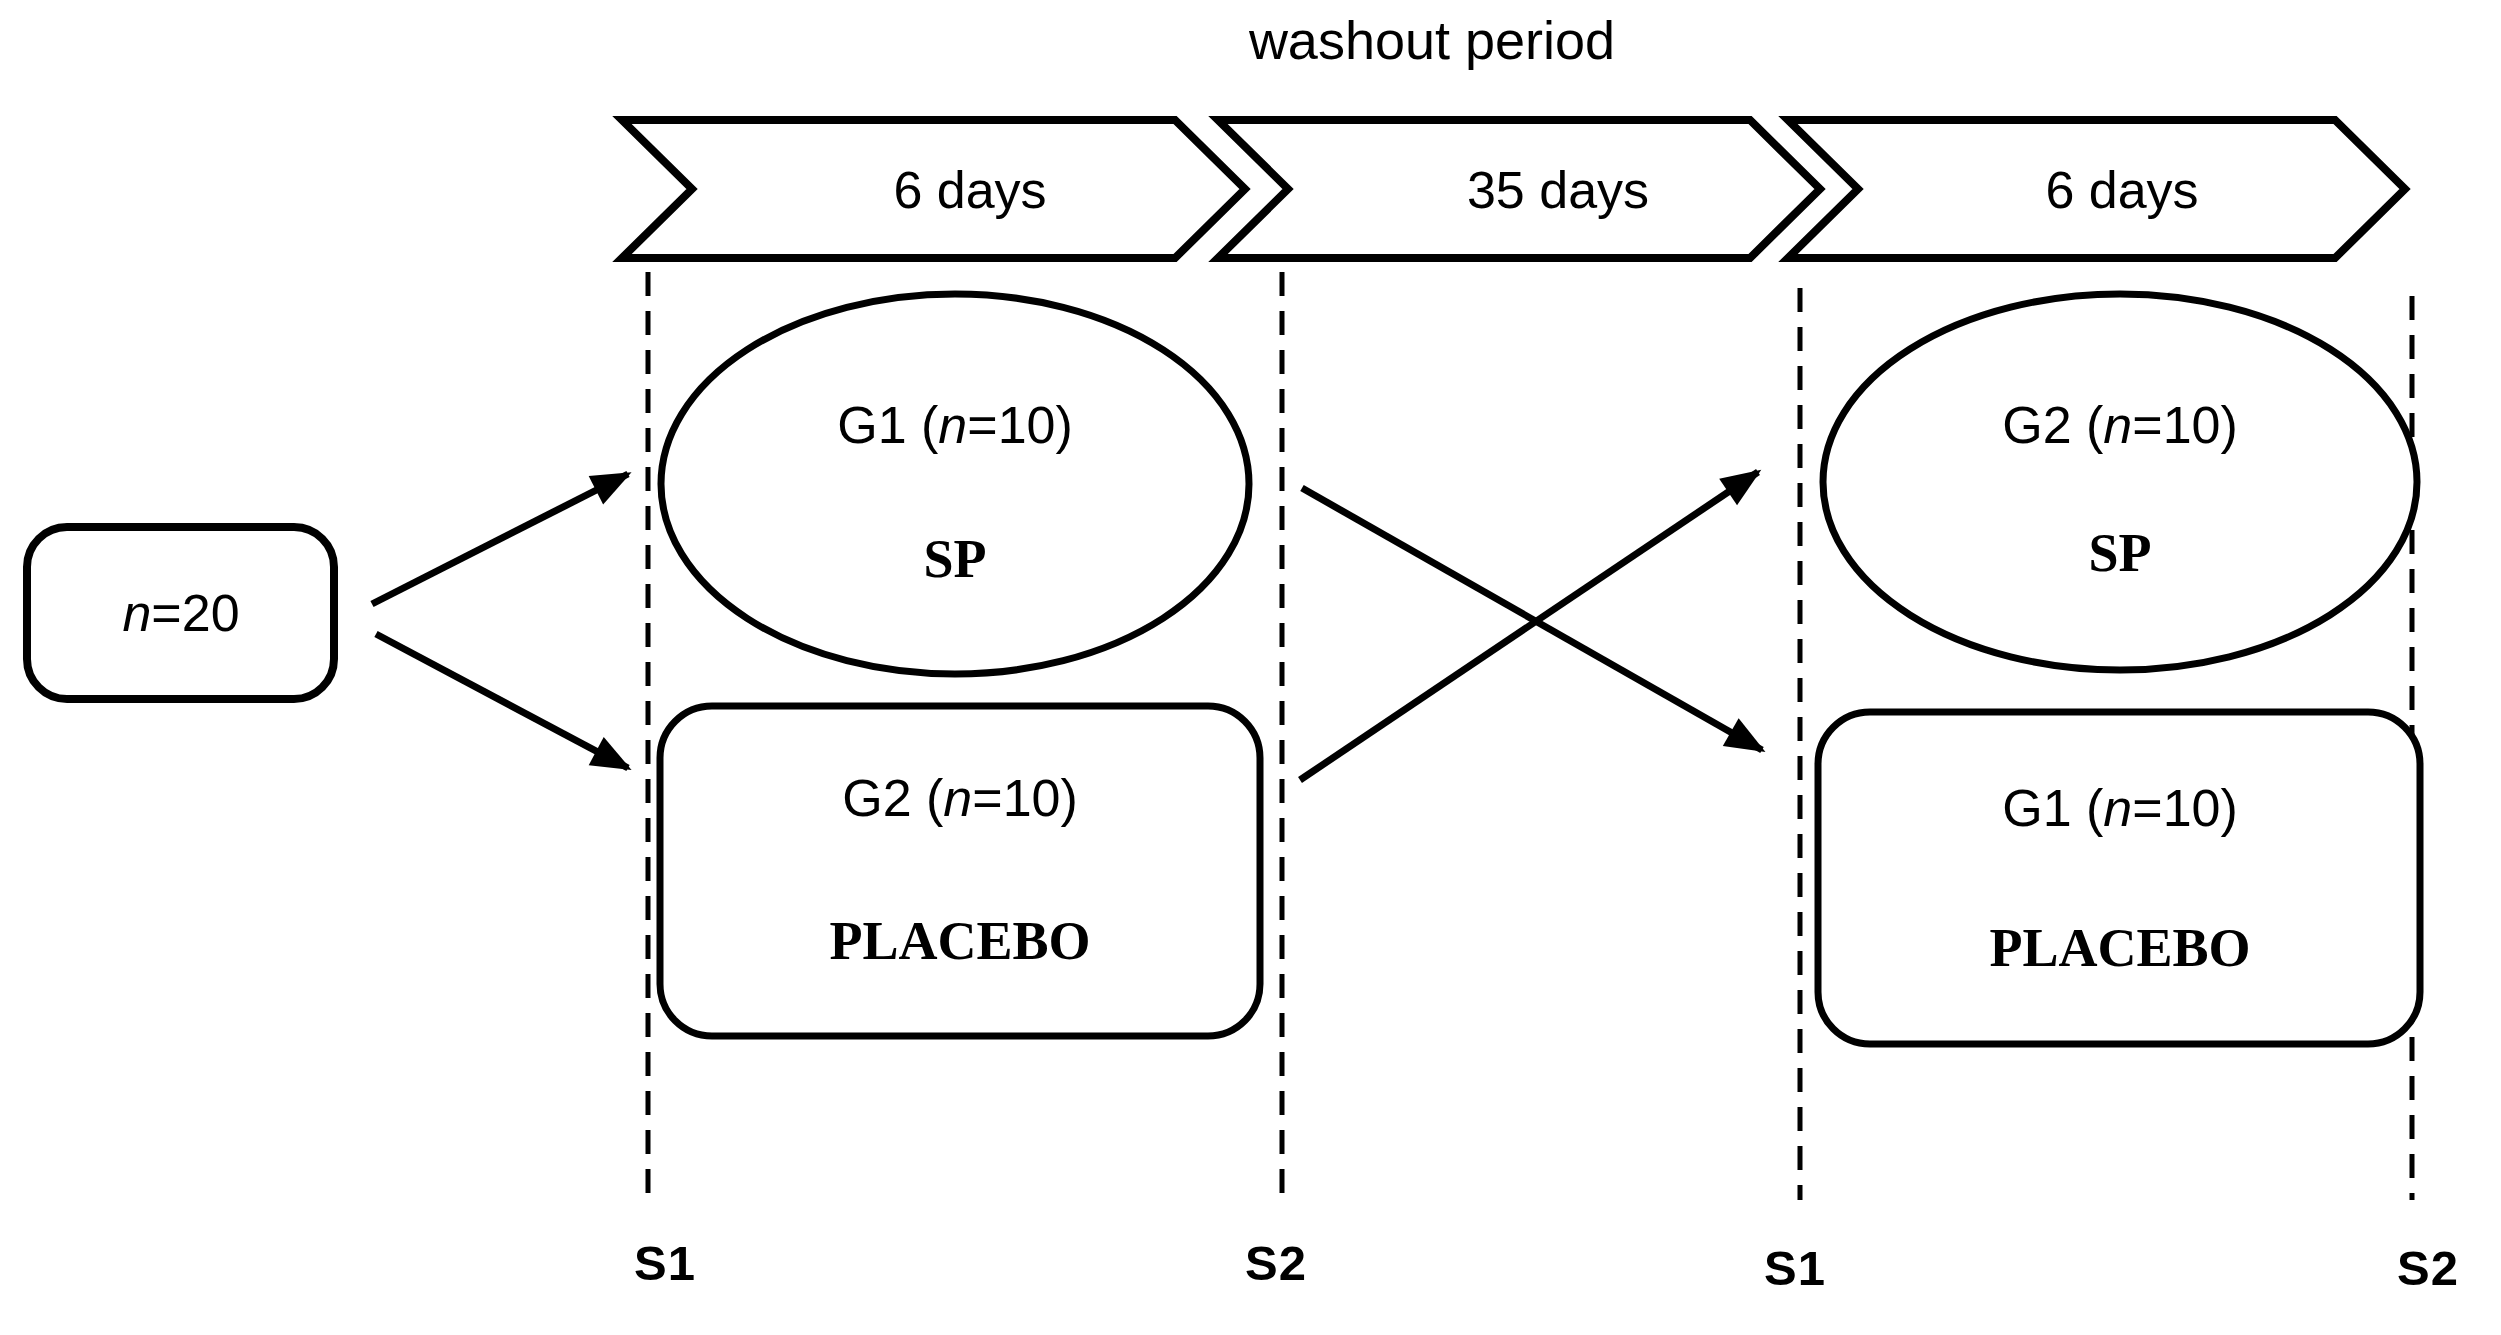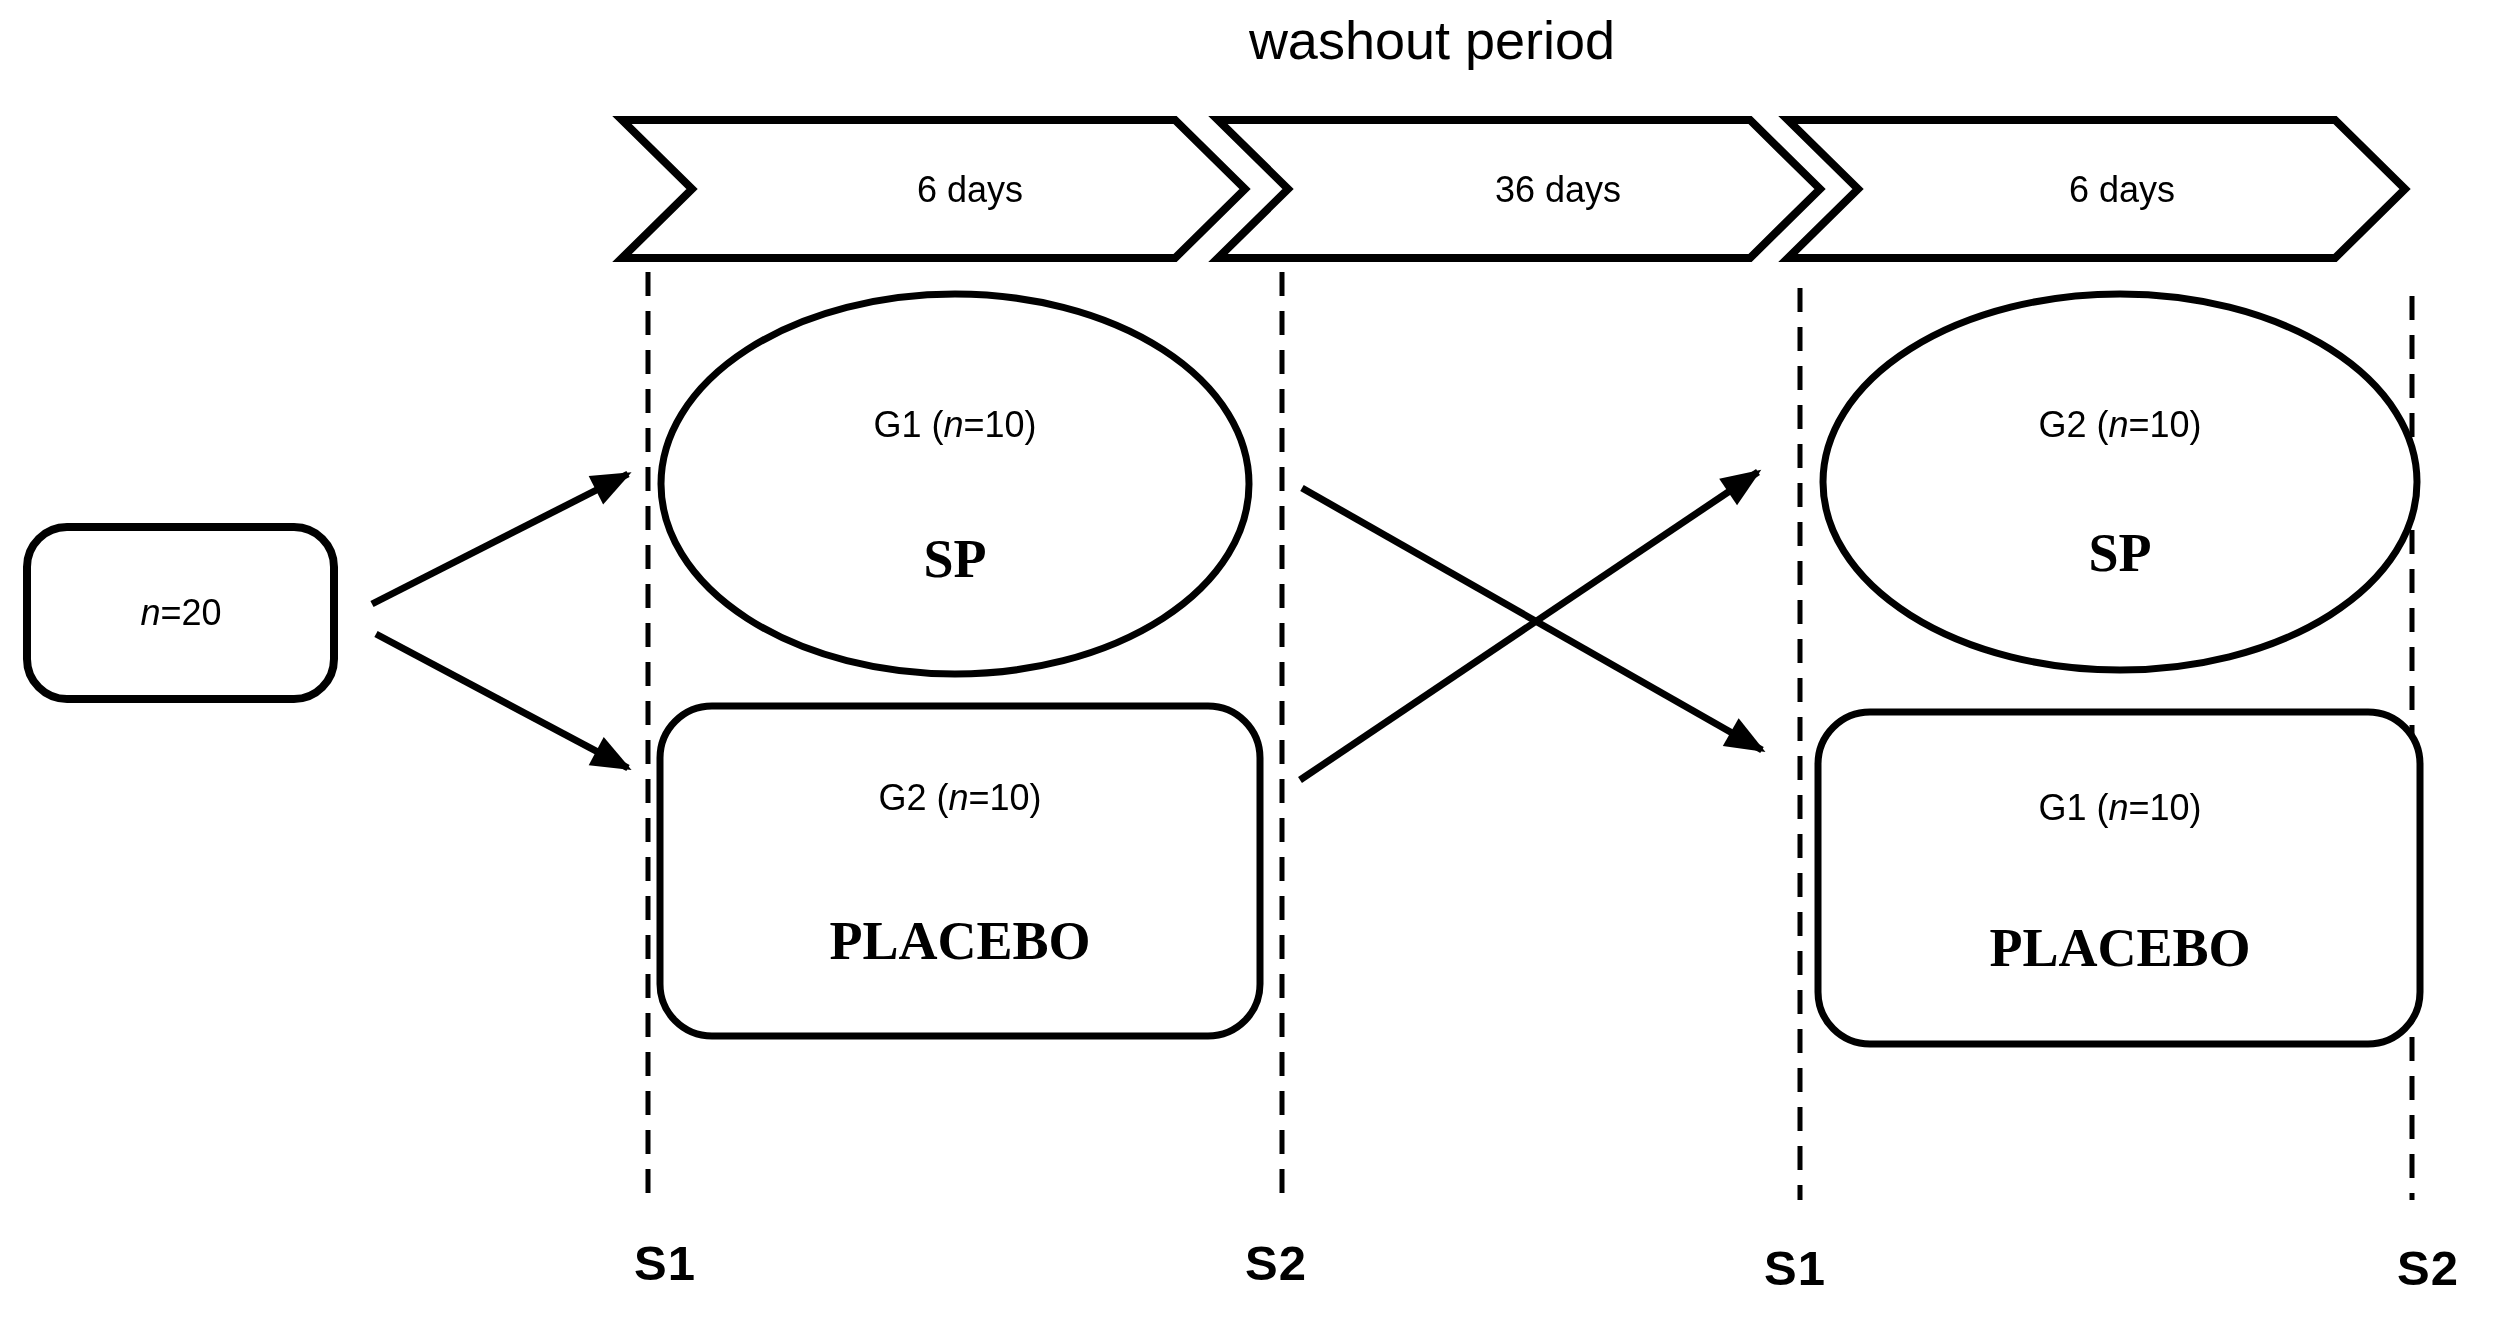--- a/index.html
+++ b/index.html
@@ -12,21 +12,21 @@
     overflow:hidden;
   }
   .diagram-svg{position:absolute;left:0;top:0;}
   .t{
     position:absolute;
     transform:translate(-50%,-50%);
     white-space:nowrap;
     color:#000;
     line-height:1;
   }
-  .f52{font-size:36px;}
+  .f52{font-size:52px;}
   .f54{font-size:54px;}
   .bold{font-weight:bold;font-family:Liberation Serif, serif;}
   .smarker{font-size:49px;font-weight:bold;letter-spacing:1px;}
   .ipart{font-style:italic;}
 </style>
 </head>
 <body>
 
 <div class="canvas">
 
@@ -57,21 +57,21 @@
     <line x1="372" y1="604" x2="628" y2="474" stroke="#000" stroke-width="7" marker-end="url(#arrowhead)"></line>
     <line x1="376" y1="634" x2="628" y2="768" stroke="#000" stroke-width="7" marker-end="url(#arrowhead)"></line>
 
     <line x1="1302" y1="488" x2="1762" y2="750" stroke="#000" stroke-width="7" marker-end="url(#arrowhead)"></line>
     <line x1="1300" y1="780" x2="1758" y2="472" stroke="#000" stroke-width="7" marker-end="url(#arrowhead)"></line>
   </svg>
 
   <div class="t f54" style="left:1432px;top:40px;">washout period</div>
 
   <div class="t f52" style="left:970px;top:190px;">6 days</div>
-  <div class="t f52" style="left:1558px;top:190px;">36 days</div>
+  <div class="t f52" style="left:1558px;top:190px;">35 days</div>
   <div class="t f52" style="left:2122px;top:190px;">6 days</div>
 
   <div class="t f52" style="left:181px;top:613px;text-align:right;"><span class="ipart">n</span><span>=20</span></div>
 
   <div class="t f52" style="left:955px;top:425px;"><span>G1 (</span><span class="ipart">n</span><span>=10)</span></div>
   <div class="t f54 bold" style="left:955px;top:559px;">SP</div>
 
   <div class="t f52" style="left:960px;top:798px;"><span>G2 (</span><span class="ipart">n</span><span>=10)</span></div>
   <div class="t f54 bold" style="left:960px;top:941px;">PLACEBO</div>
 

